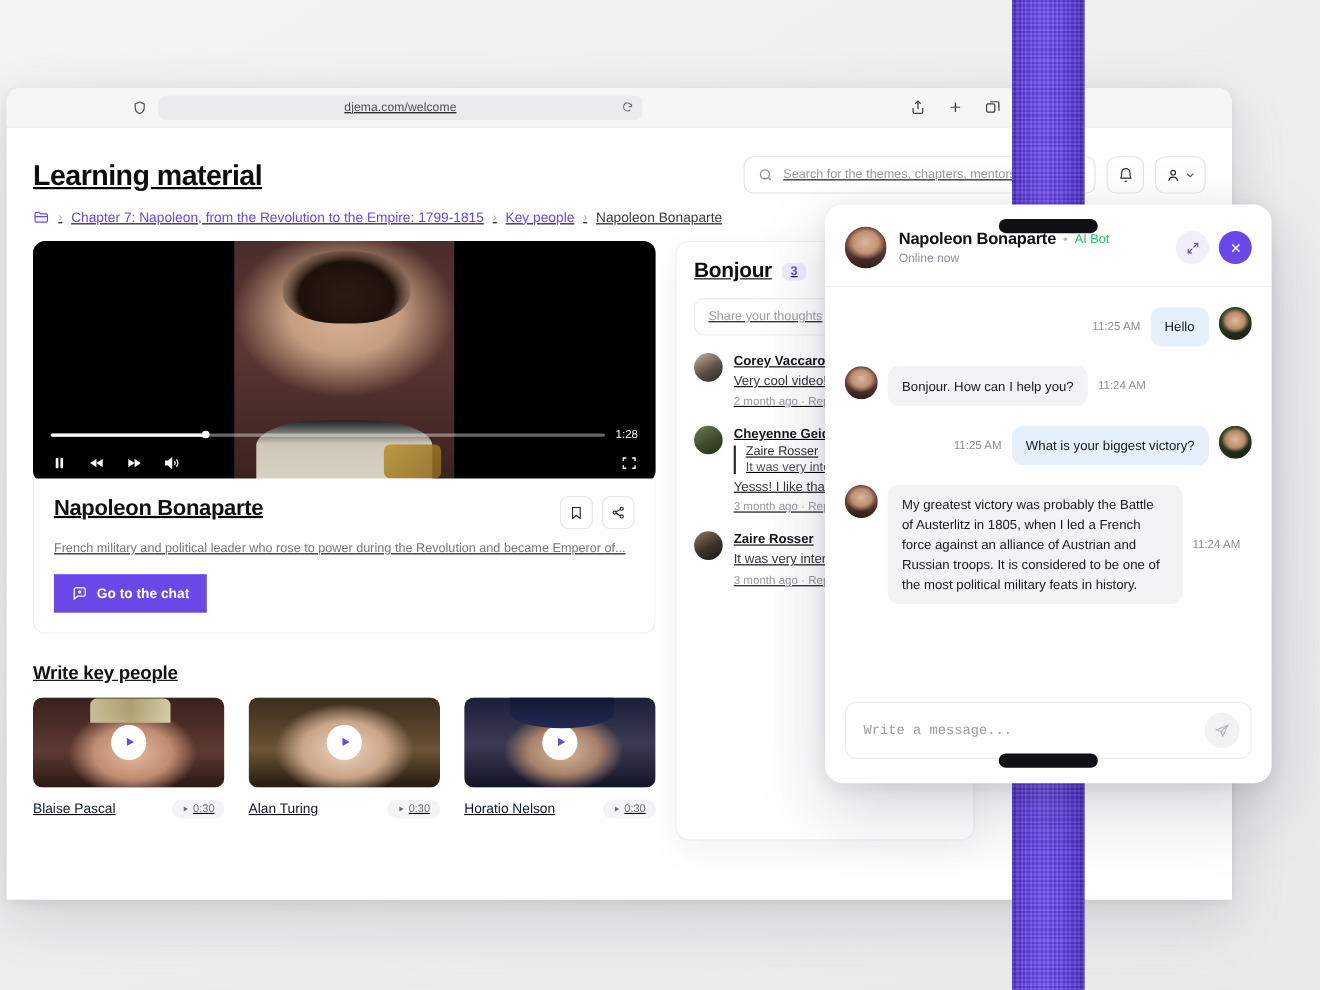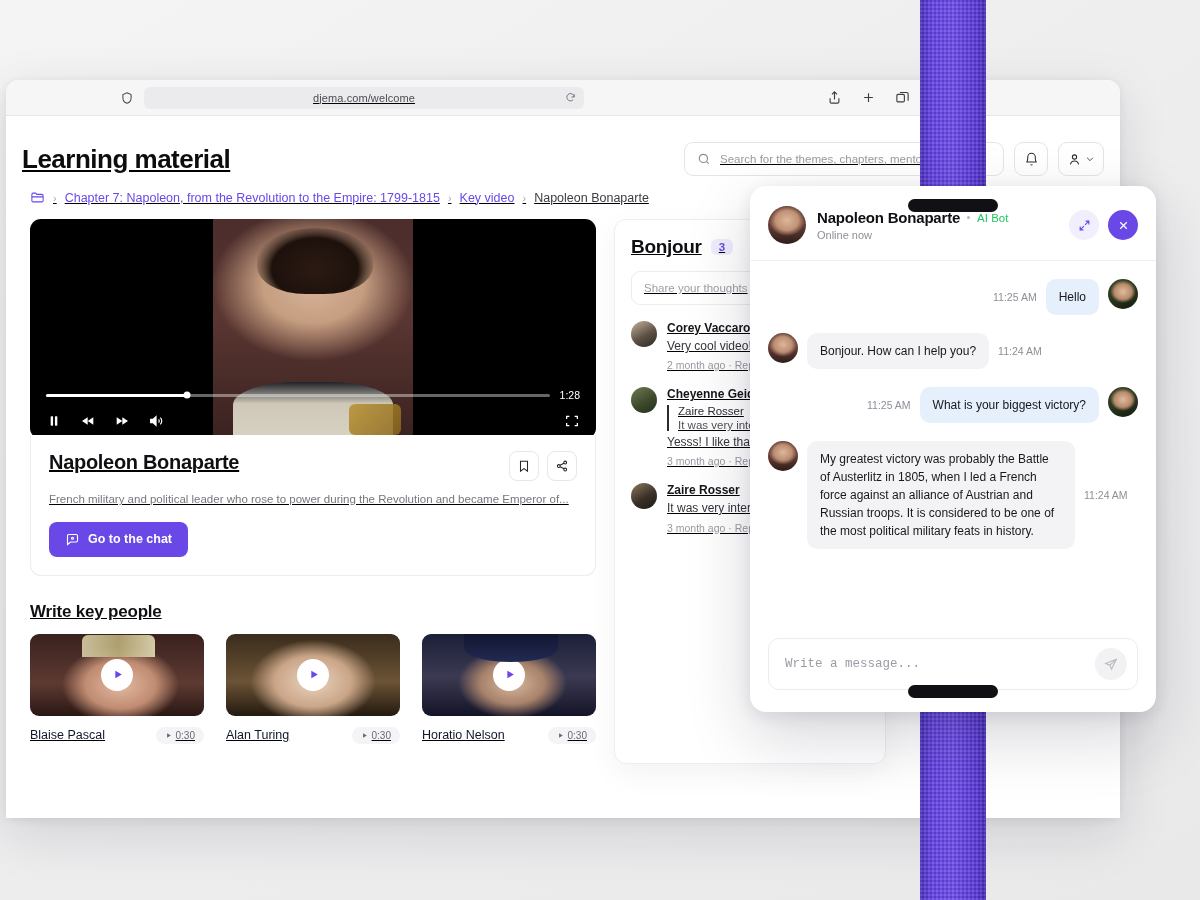--- a/index.html
+++ b/index.html
@@ -49,21 +49,21 @@
     justify-content: center; position: relative;
   }
   .url-text { font-size: 11px; color: #4d4d53; letter-spacing: .1px; }
   .reload-ic { position: absolute; right: 8px; width: 11px; height: 11px; color: #6e6e75; }
   .chrome-right { margin-left: auto; display: flex; align-items: center; gap: 19px; padding-right: 196px; }
   .chrome-right svg { width: 15px; height: 15px; color: #3c3c41; }
 
   
   .page { padding: 26px 0 0 0; position: relative; height: 702px; }
   .page-head {
-    display: flex; align-items: center; padding: 0 16px; gap: 8px;
+    display: flex; align-items: center; padding: 0 24px; gap: 8px;
   }
   .page-title { font-size: 26px; font-weight: 700; color: #0d0d10; letter-spacing: -.5px; }
   .head-right { margin-left: auto; display: flex; align-items: center; gap: 10px; }
   .search-box {
     width: 320px; height: 34px; border: 1px solid #e4e4e8; border-radius: 9px;
     display: flex; align-items: center; gap: 9px; padding: 0 12px; background:#fff;
   }
   .search-box svg { width: 14px; height: 14px; color: #8b8b93; flex:0 0 auto;}
   .search-ph { font-size: 11.5px; color: #9a9aa2; }
   .icon-btn {
@@ -131,22 +131,22 @@
     border-radius: 0 0 11px 11px; padding: 16px 18px 18px 18px;
     position: relative; top:-4px;
   }
   .info-top { display:flex; align-items:flex-start; }
   .info-title { font-size: 20px; font-weight: 700; color:#101014; letter-spacing:-.3px; }
   .info-actions { margin-left:auto; display:flex; gap:8px; }
   .sq-btn { width:30px; height:30px; border:1px solid #e7e7ea; border-radius:8px; display:flex; align-items:center; justify-content:center; }
   .sq-btn svg { width:14px; height:14px; color:#25252b; }
   .info-desc { margin-top:10px; font-size:11.5px; color:#76767e; line-height:1.45; }
   .chat-cta {
-    margin-top:14px; display:inline-flex; align-items:center; gap:8px;
-    background:#6a48e8; color:#fff; border-radius:8px; padding:10px 16px;
+    margin-top:14px; display:inline-flex; align-items:flex-end; gap:8px;
+    background:#6a48e8; color:#fff; border-radius:0; padding:10px 16px;
     font-size:12.5px; font-weight:600;
   }
   .chat-cta svg { width:15px; height:15px; color:#fff; }
 
   
   .okp-title { margin: 22px 0 12px 0; font-size:17px; font-weight:700; color:#111115; letter-spacing:-.2px; }
   .okp-row { display:flex; gap:22px; }
   .okp-card { width:174px; }
   .okp-thumb { position:relative; width:174px; height:82px; border-radius:9px; overflow:hidden; }
   .okp-play {
@@ -337,21 +337,21 @@
       </div>
 
       <div class="crumbs">
         <svg class="folder" viewBox="0 0 24 24" fill="none" stroke="currentColor" stroke-width="1.7">
             <path d="M3 7a2 2 0 012-2h4l2 2h8a2 2 0 012 2v8a2 2 0 01-2 2H5a2 2 0 01-2-2z"></path>
             <path d="M3 11h18"></path>
           </svg>
         <span class="crumb-sep">›</span>
         <span class="crumb-link">Chapter 7: Napoleon, from the Revolution to the Empire: 1799-1815</span>
         <span class="crumb-sep">›</span>
-        <span class="crumb-link">Key video</span>
+        <span class="crumb-link">Key people</span>
         <span class="crumb-sep">›</span>
         <span class="crumb-cur">Napoleon Bonaparte</span>
       </div>
 
       <div class="cols">
 
         <div class="col-left">
 
           <div class="video">
             <div class="video-portrait">

